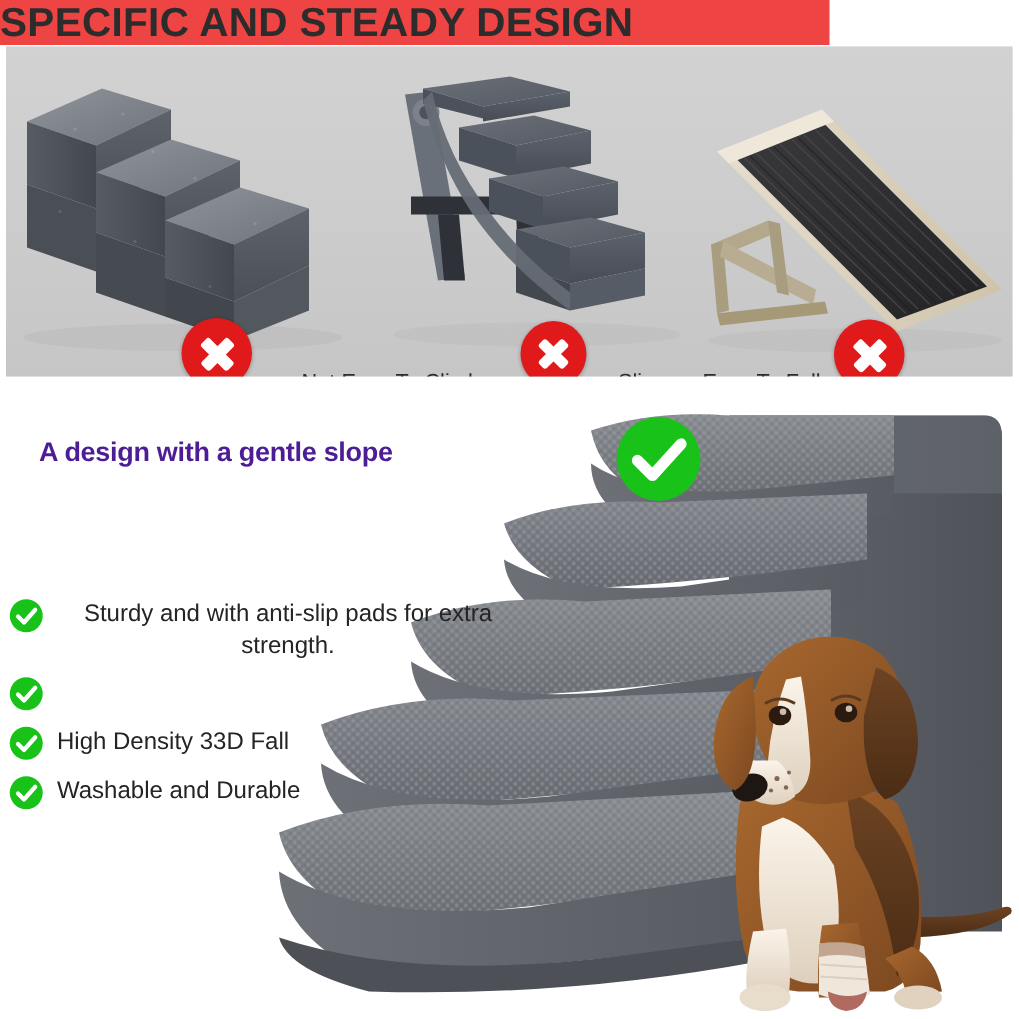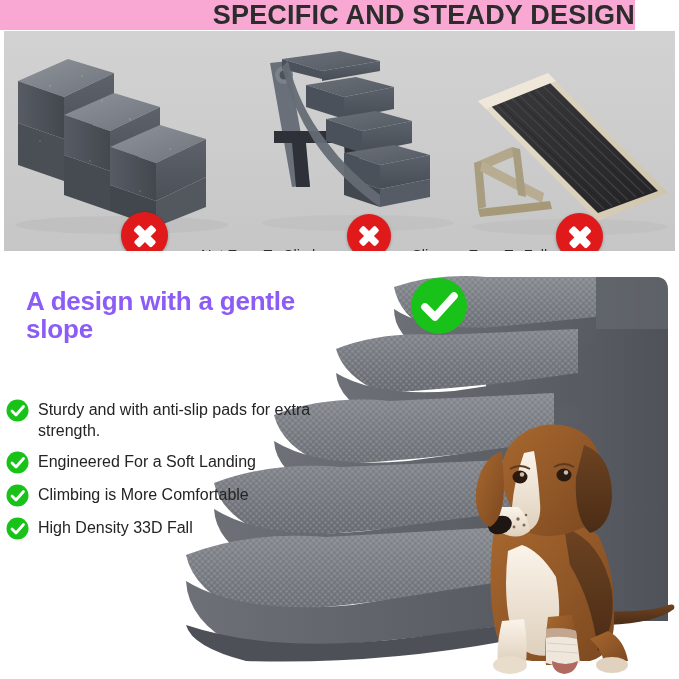--- a/index.html
+++ b/index.html
@@ -5,22 +5,22 @@
   html,body{margin:0;padding:0;}
   body{
     width:679px;height:679px;overflow:hidden;background:#ffffff;
     font-family:"Liberation Sans","DejaVu Sans",sans-serif;
     -webkit-font-smoothing:antialiased;
   }
   .page{position:relative;width:679px;height:679px;background:#fff;}
 
   
   .title-bar{
-    position:absolute;left:0;top:0;width:635px;height:30px;
-    display:flex;align-items:center;justify-content:flex-end;background:#f9a8d4;
+    position:absolute;left:0;top:0;width:553px;height:30px;
+    display:flex;align-items:center;justify-content:flex-start;background:#ef4444;
   }
   .title-bar .title{
     font-size:27px;font-weight:bold;color:#2c2c2c;letter-spacing:.2px;
     white-space:nowrap;line-height:30px;
   }
 
   
   .top-panel{
     position:absolute;left:4px;top:31px;width:671px;height:220px;
     background:#cdcdcd;overflow:hidden;
@@ -48,28 +48,28 @@
   }
   .xbadge .g1{transform:translate(-50%,-50%) rotate(45deg);}
   .xbadge .g2{transform:translate(-50%,-50%) rotate(-45deg);}
 
   
   .bottom{
     position:absolute;left:0;top:255px;width:679px;height:424px;background:#fff;
   }
   .headline{
     position:absolute;left:26px;top:32px;width:320px;
-    font-size:26px;font-weight:bold;color:#8b5cf6;line-height:28px;
+    font-size:18px;font-weight:bold;color:#4c1d95;line-height:28px;
     letter-spacing:-.2px;z-index:6;
   }
   .bullets{position:absolute;left:6px;top:143px;width:340px;z-index:6;}
   .bullet{display:flex;align-items:flex-start;margin-bottom:9px;}
   .bullet .bi{flex:0 0 auto;width:23px;height:23px;margin-right:9px;margin-top:1px;}
   .bullet .bt{
-    font-size:16px;color:#242424;line-height:21px;padding-top:1px;
+    font-size:16px;color:#242424;line-height:21px;padding-top:1px;text-align:center;
   }
 
   
   .gbadge{position:absolute;z-index:7;}
 </style>
 </head>
 <body>
 
 <div class="page">
 
@@ -377,36 +377,35 @@
         </span>
         <span class="bt">Sturdy and with anti-slip pads for extra strength.</span>
       </div>
       <div class="bullet">
         <span class="bi">
           <svg width="23" height="23" viewBox="0 0 23 23">
             <circle cx="11.5" cy="11.5" r="11" fill="#19c219"></circle>
             <path d="M6 12 L10 16 L17.5 7.5" stroke="#fff" stroke-width="2.8" fill="none" stroke-linecap="round" stroke-linejoin="round"></path>
           </svg>
         </span>
-        <span class="bt">Engineered For a Soft Landing</span>
-      </div>
-      <div class="bullet">
-        <span class="bi">
-          <svg width="23" height="23" viewBox="0 0 23 23">
-            <circle cx="11.5" cy="11.5" r="11" fill="#19c219"></circle>
-            <path d="M6 12 L10 16 L17.5 7.5" stroke="#fff" stroke-width="2.8" fill="none" stroke-linecap="round" stroke-linejoin="round"></path>
-          </svg>
-        </span>
-        <span class="bt">Climbing is More Comfortable</span>
       </div>
       <div class="bullet">
         <span class="bi">
           <svg width="23" height="23" viewBox="0 0 23 23">
             <circle cx="11.5" cy="11.5" r="11" fill="#19c219"></circle>
             <path d="M6 12 L10 16 L17.5 7.5" stroke="#fff" stroke-width="2.8" fill="none" stroke-linecap="round" stroke-linejoin="round"></path>
           </svg>
         </span>
         <span class="bt">High Density 33D Fall</span>
       </div>
+      <div class="bullet">
+        <span class="bi">
+          <svg width="23" height="23" viewBox="0 0 23 23">
+            <circle cx="11.5" cy="11.5" r="11" fill="#19c219"></circle>
+            <path d="M6 12 L10 16 L17.5 7.5" stroke="#fff" stroke-width="2.8" fill="none" stroke-linecap="round" stroke-linejoin="round"></path>
+          </svg>
+        </span>
+        <span class="bt">Washable and Durable</span>
+      </div>
     </div>
 
   </div>
 </div>
 
 </body></html>

